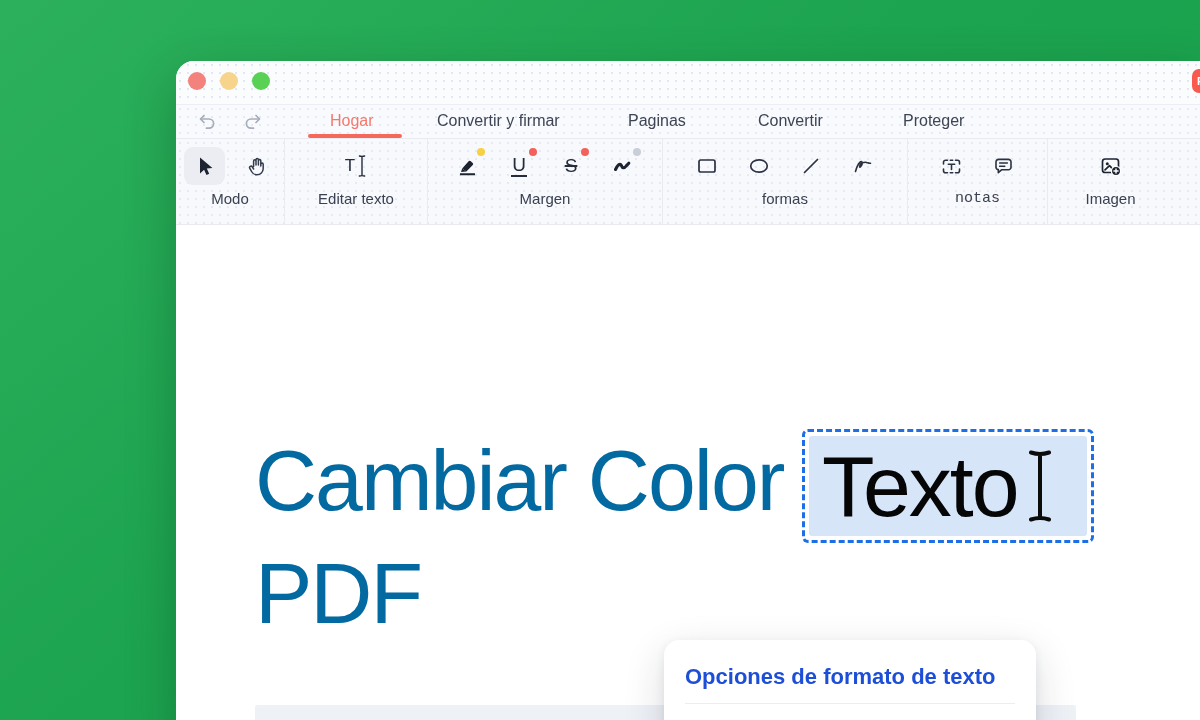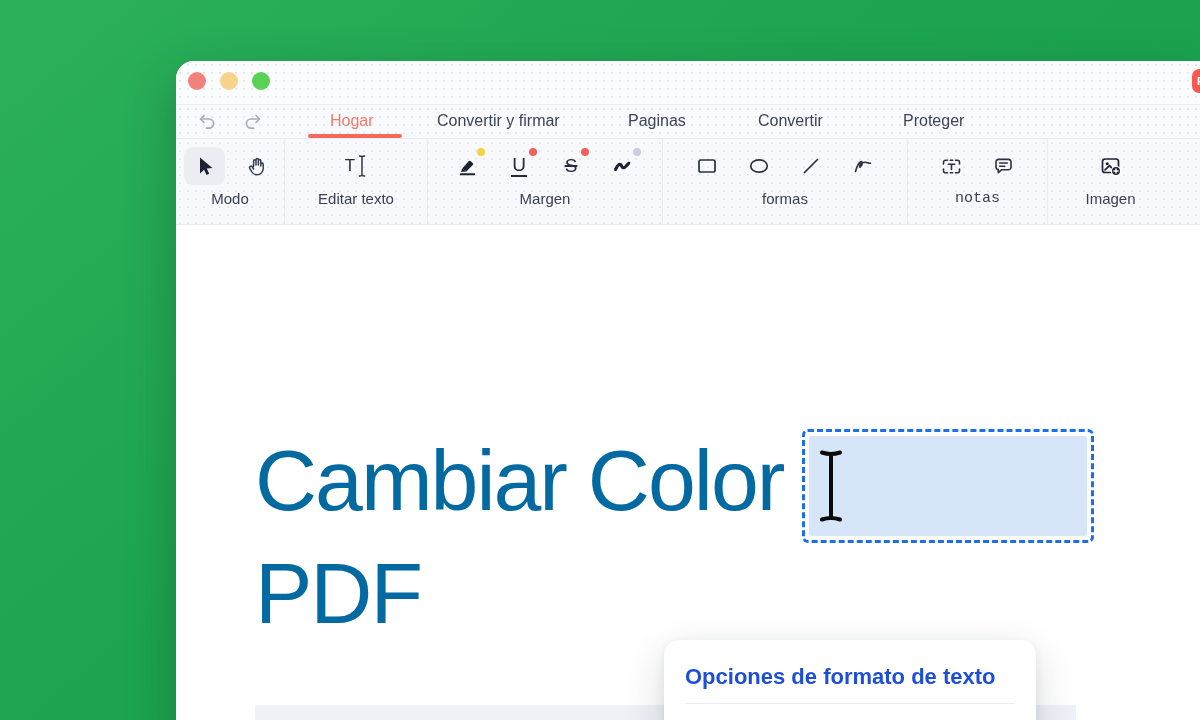--- a/index.html
+++ b/index.html
@@ -238,20 +238,21 @@
       <div class="glabel">Imagen</div>
     </div>
   </div>
 
   <div class="content">
 
     <div class="headline hl1">Cambiar Color</div>
 
     <div class="texto-box" style="border-color: rgb(29, 111, 232);">
       <div class="texto-fill" style="background: rgb(215, 229, 249);">
+        <span class="texto-word">Texto</span>
         <svg class="caret-svg" width="28" height="78" viewBox="0 0 28 78">
           <path d="M5 5.5 Q14 8.5 23 5.5 M14 7.5 V70.5 M5 72.5 Q14 69.5 23 72.5" fill="none" stroke="#0b0b0b" stroke-width="4" stroke-linecap="round"></path>
         </svg>
       </div>
     </div>
 
     <div class="headline hl2">PDF</div>
 
     <div class="ph-line ph1"></div>
 

